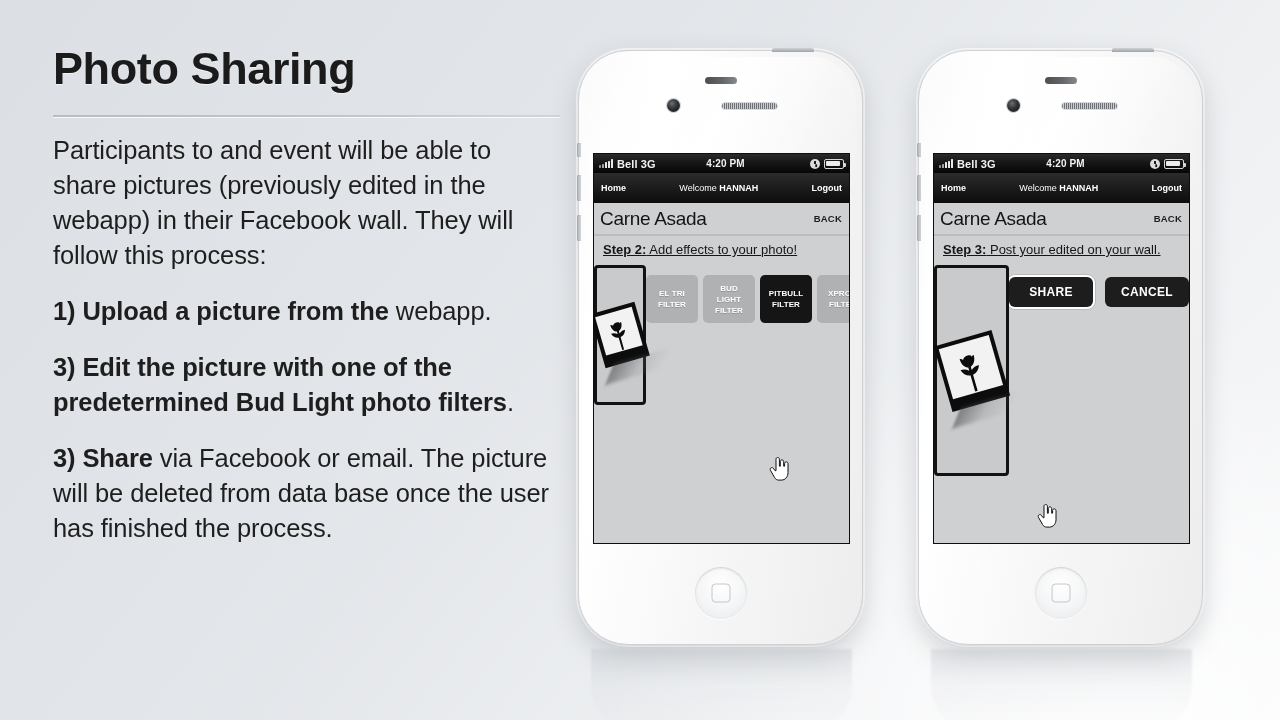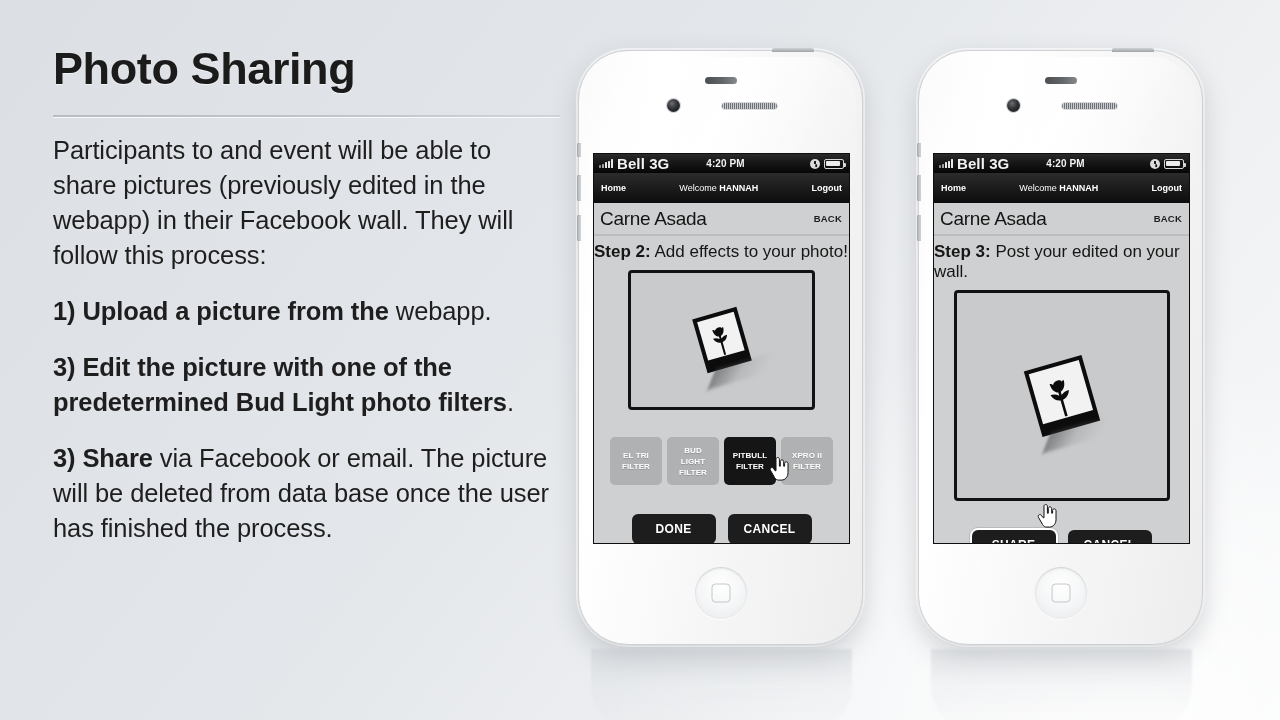--- a/index.html
+++ b/index.html
@@ -185,21 +185,21 @@
     flex: 0 0 auto;
   }
   .sb-left { display: flex; align-items: center; gap: 4px; }
   .sig-bars { display: flex; align-items: flex-end; gap: 1px; height: 9px; }
   .sig-bars i { width: 2px; background: #e9e9e9; border-radius: 0.5px; display: block; }
   .sig-bars i:nth-child(1) { height: 3px; background:#8d8d8d; }
   .sig-bars i:nth-child(2) { height: 4px; background:#a5a5a5; }
   .sig-bars i:nth-child(3) { height: 6px; }
   .sig-bars i:nth-child(4) { height: 7px; }
   .sig-bars i:nth-child(5) { height: 9px; }
-  .sb-carrier { font-size: 15px; letter-spacing: 0.1px; text-align: center; }
+  .sb-carrier { font-size: 11px; letter-spacing: 0.1px; text-align: center; }
   .sb-time {
     position: absolute; left: 8px; right: 0;
     text-align: center; font-size: 10px; letter-spacing: 0.1px;
   }
   .sb-right {
     margin-left: auto;
     display: flex; align-items: center; gap: 4px;
     position: relative; z-index: 2;
   }
   .alarm-icon {
@@ -256,36 +256,35 @@
   .back-link {
     font-size: 9.5px;
     font-weight: bold;
     color: #1d1d1d;
     letter-spacing: 0.2px;
   }
 
   
   .step-line {
     background: #cfd0d1;
-    padding: 6px 0 5px;
-    font-size: 17px;
+    padding: 6px 9px 5px;
+    font-size: 13px;
     color: #161616;
     flex: 0 0 auto;
+    text-decoration: underline;
   }
   .step-line b { font-weight: bold; }
 
   
   .screen-body {
     flex: 1 1 auto;
     background: #cfd0d1;
     display: flex;
-    flex-direction: column;
-    align-items: center;
+    flex-direction: row;
     padding: 3px 0 0;
-    gap: 17px;
   }
 
   .photo-frame {
     background: #c9cacb;
     border: 3.5px solid #121212;
     border-radius: 4px;
     position: relative;
     display: flex; align-items: center; justify-content: center;
   }
   #phone-1 .photo-frame { width: 187px; height: 140px; }

